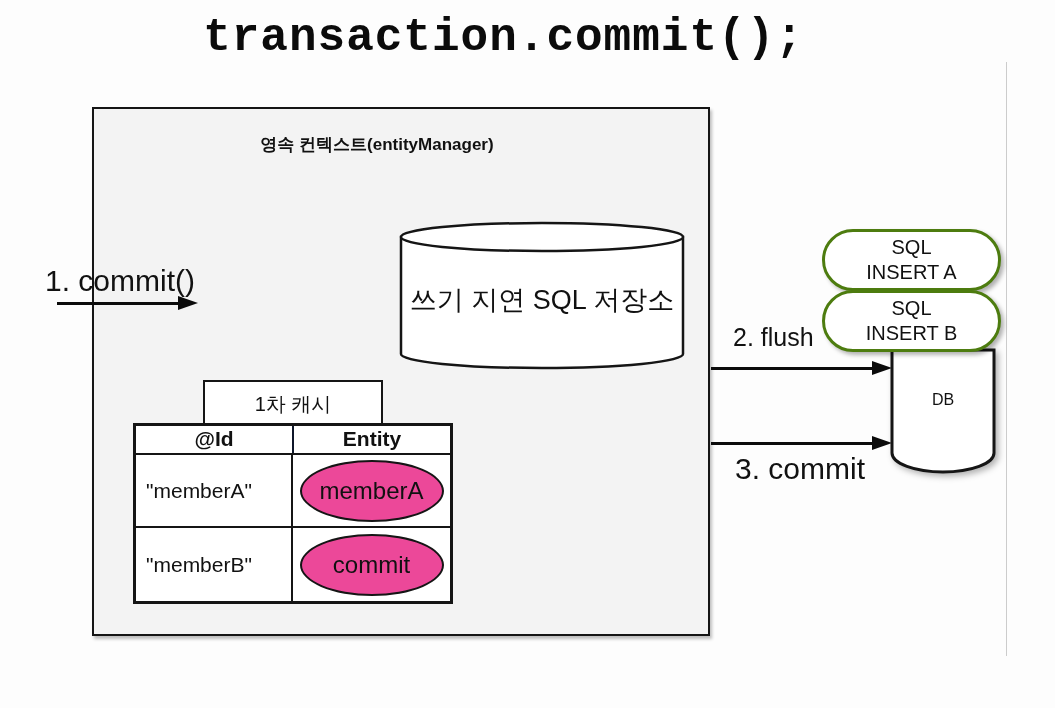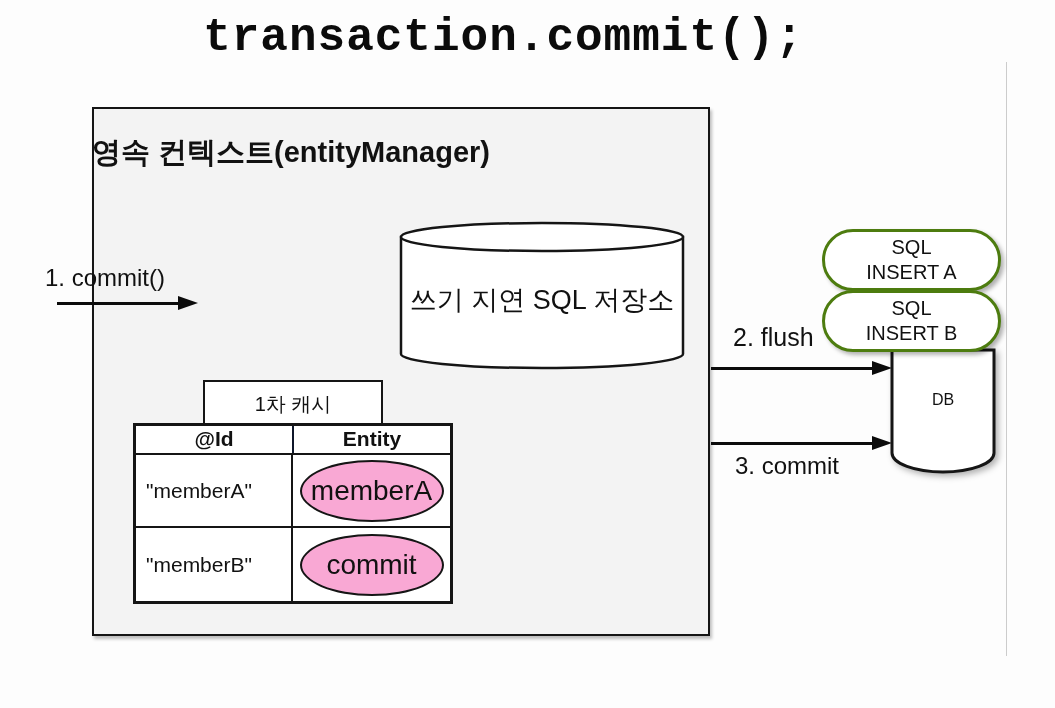--- a/index.html
+++ b/index.html
@@ -14,22 +14,22 @@
     left:0; top:12px; width:1007px; text-align:center;
     font-family:"Liberation Mono","DejaVu Sans Mono",monospace;
     font-weight:bold; font-size:46px; letter-spacing:1px; color:#0b0b0b;
   }
   .pc-box {
     left:92px; top:107px; width:618px; height:529px;
     background:#f3f3f3; border:2px solid #151515;
     box-shadow:2px 3px 3px rgba(0,0,0,0.25);
   }
   .pc-label {
-    left:92px; top:133px; width:570px; 
-    font-size:29px; font-weight:bold;
+    left:92px; top:133px; width:570px; text-align:center;
+    font-size:17px; font-weight:bold;
   }
   
   .cyl1 { left:398px; top:220px; width:288px; height:152px; }
   .cyl1-label {
     left:398px; top:282px; width:288px; text-align:center; font-size:27px;
   }
   
   .cache-tab {
     left:203px; top:380px; width:180px; height:58px;
     background:#fff; border:2px solid #151515; z-index:1;
@@ -48,31 +48,31 @@
   .th:first-child { border-right:2px solid #0f172a; }
   .row { height:73px; }
   .row-a { border-bottom:2px solid #151515; }
   .td-id {
     width:50%; border-right:2px solid #151515;
     display:flex; align-items:center; padding-left:10px; font-size:21px;
   }
   .td-entity { width:50%; display:flex; align-items:center; justify-content:center; }
   .ellipse {
     width:144px; height:62px; border:2.5px solid #151515; border-radius:50%;
-    background:#f9a8d4; display:flex; align-items:center; justify-content:center;
-    font-size:28px;
+    background:#ec4899; display:flex; align-items:center; justify-content:center;
+    font-size:24px;
   }
   
   .aline { height:2.5px; background:#0b0b0b; }
   .ahead {
     width:0; height:0;
     border-top:7px solid transparent; border-bottom:7px solid transparent;
     border-left:20px solid #0b0b0b;
   }
-  .alabel { font-size:24px; white-space:nowrap; }
+  .alabel { font-size:30px; white-space:nowrap; }
   
   .pill {
     width:179px; height:62px; background:#fff;
     border:3px solid #4d7c0f; border-radius:32px;
     display:flex; flex-direction:column; align-items:center; justify-content:center;
     font-size:20px; line-height:25px; text-align:center;
     box-shadow:3px 3px 4px rgba(0,0,0,0.3);
   }
   .pill-a { left:822px; top:229px; z-index:3; }
   .pill-b { left:822px; top:290px; z-index:4; }

